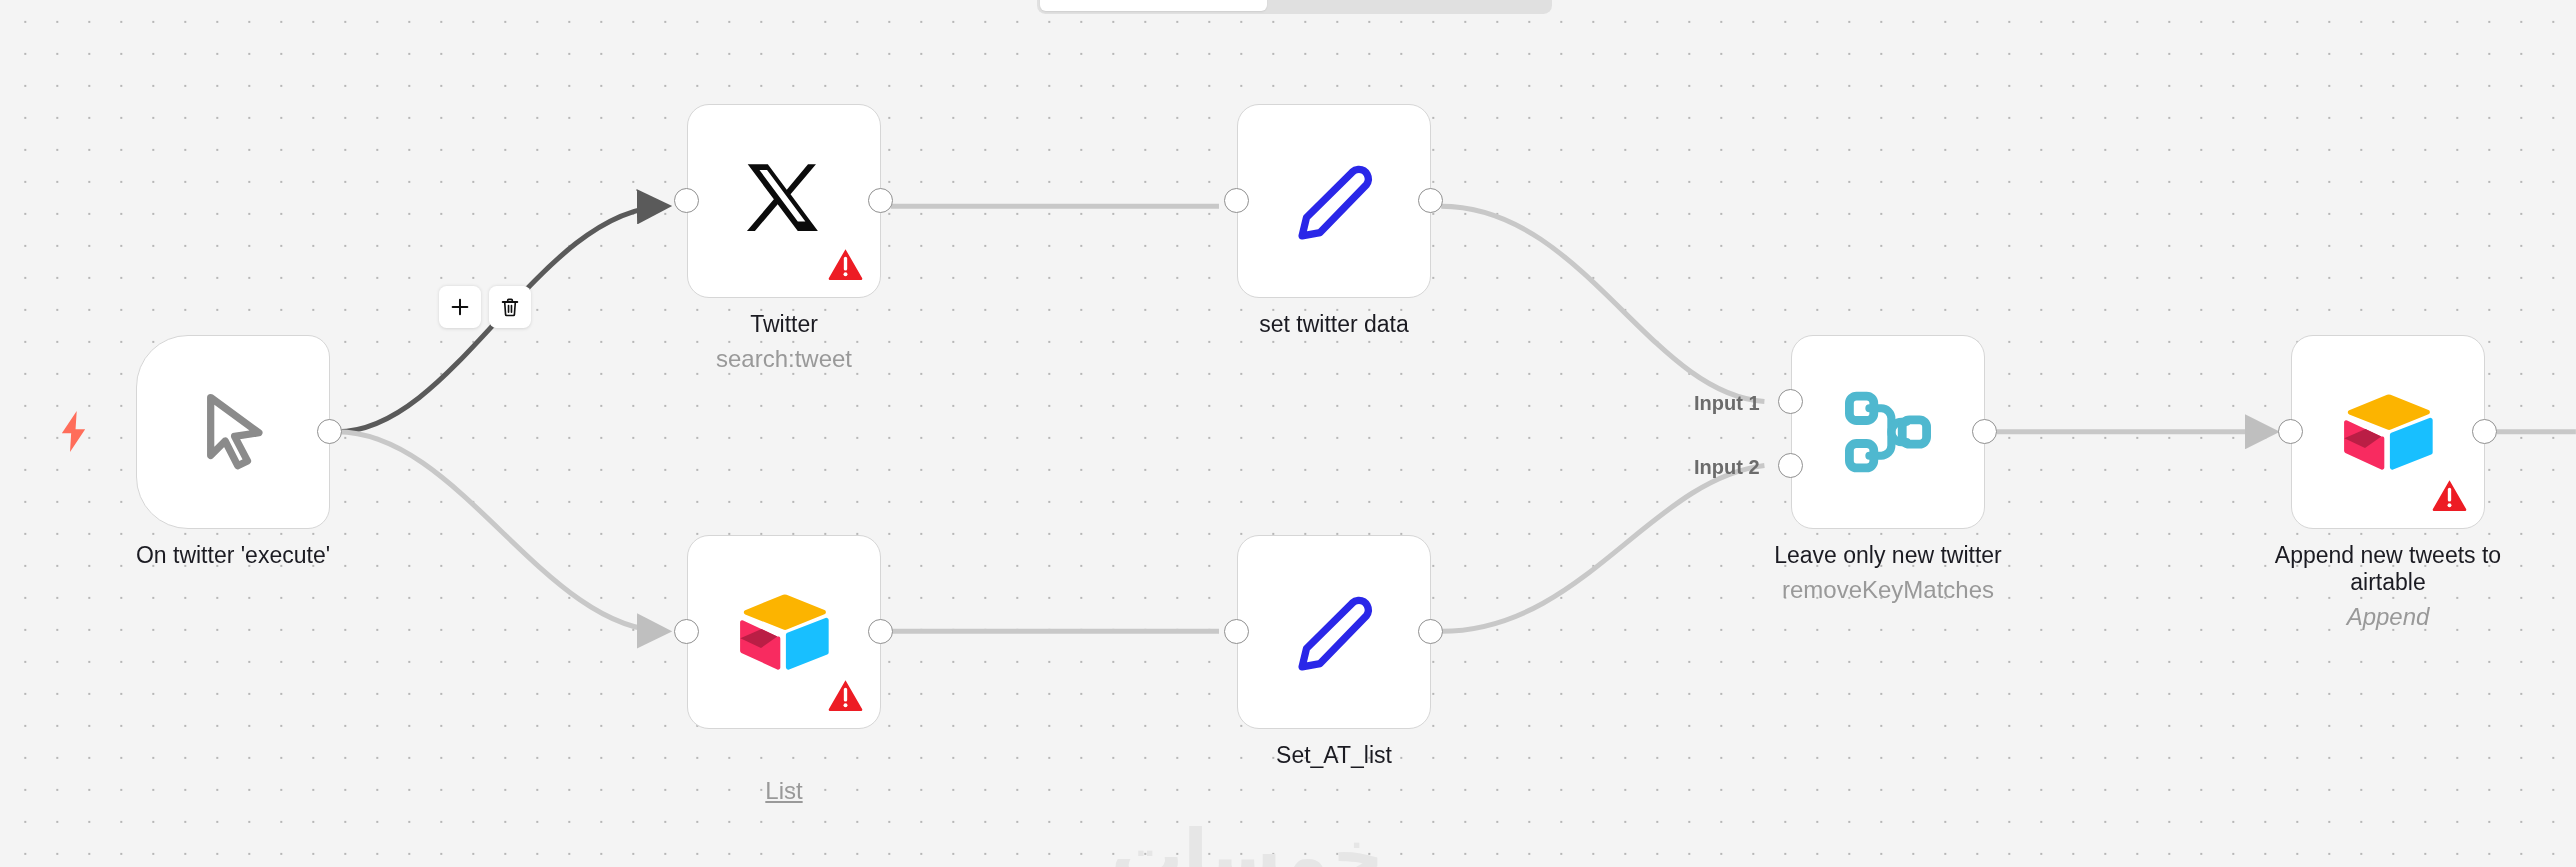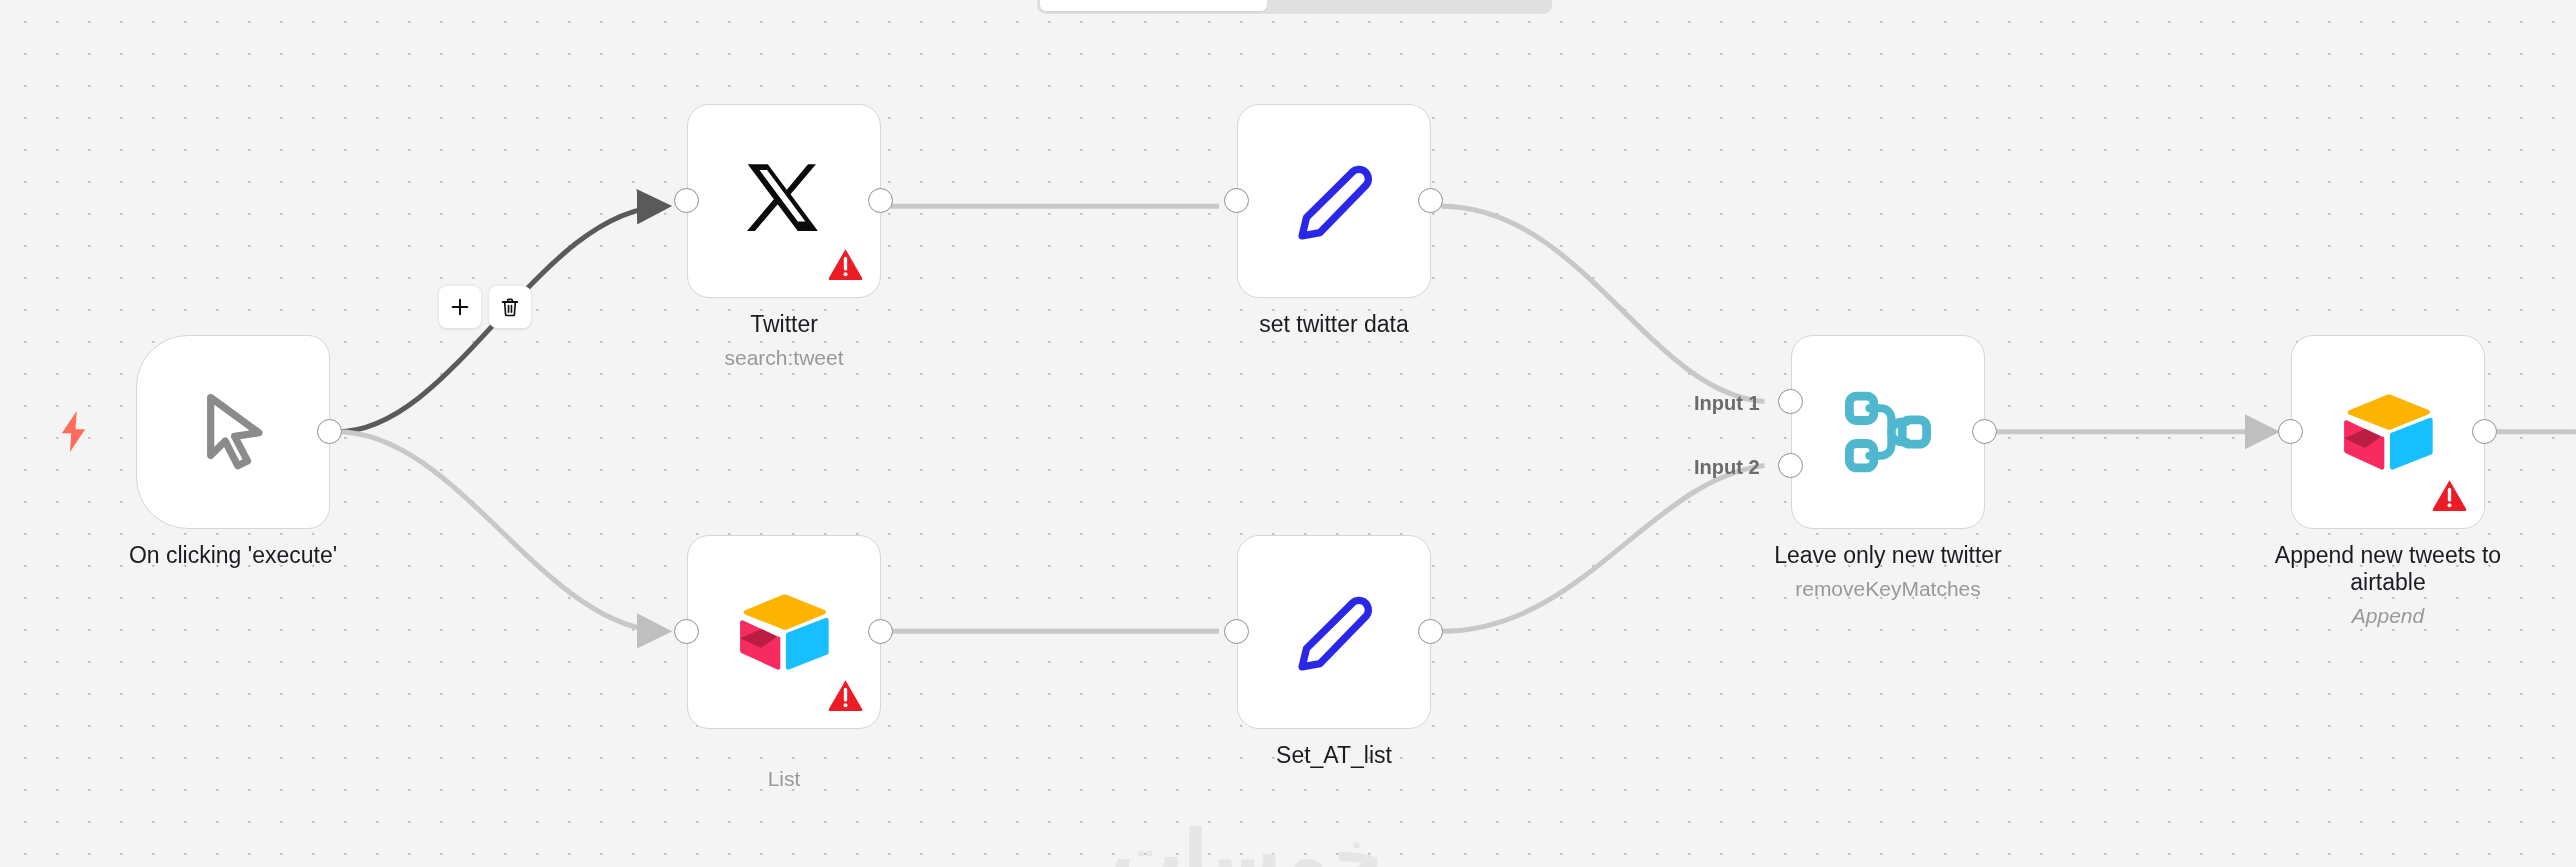--- a/index.html
+++ b/index.html
@@ -57,21 +57,21 @@
   }
   .node .caption{
     position:absolute;left:50%;transform:translateX(-50%);
     top:207px;width:354px;text-align:center;
     font-size:23px;color:#1b1b22;line-height:1.17;
     white-space:pre-line;
   }
   .node .subcaption{
     position:absolute;left:50%;transform:translateX(-50%);
     width:354px;text-align:center;
-    font-size:21px;color:#999;line-height:1.2;
+    font-size:24px;color:#999;line-height:1.2;
   }
   .node .warn{
     position:absolute;right:17px;bottom:17px;width:35px;height:32px;
   }
 
   
   .ep{
     position:absolute;width:25px;height:25px;border-radius:50%;
     background:#ffffff;border:1.3px solid #909090;box-sizing:border-box;
     z-index:8;
@@ -159,21 +159,21 @@
       <path d="M14.2 1 L4 16.2 h6.4 L9.6 29 L20 13.4 h-6.6 z" fill="#ff6d5a"></path>
     </svg>
   </div>
   <div class="node trigger" style="left:136px;top:335px;">
     <div class="box">
       <svg width="94" height="94" viewBox="0 0 24 24">
         <path d="M6.3 3.2 L18.6 12.2 L12.4 13.1 L15.7 19.4 L13.2 20.6 L10.0 14.3 L6.3 18.0 z" fill="none" stroke="#8b8b8b" stroke-width="1.85" stroke-linejoin="round" stroke-linecap="round"></path>
       </svg>
     </div>
     <div class="ep" style="left:181px;top:84px;"></div>
-    <div class="caption">On clicking 'execute'</div>
+    <div class="caption">On twitter 'execute'</div>
   </div>
 
   <div class="node" style="left:687px;top:104px;">
     <div class="box">
       <svg width="91" height="91" viewBox="0 0 24 24">
         <path d="M2.3 2.2 h5.3 l5.0 6.7 l5.6 -6.7 h2.1 l-6.7 7.9 l7.2 9.7 h-5.3 l-5.3 -7.1 l-6.0 7.1 h-2.1 l7.1 -8.4 z
                  M5.4 3.7 l10.1 13.6 h2.0 L7.4 3.7 z" fill="#0b0b0b"></path>
       </svg>
       <svg class="warn" viewBox="0 0 24 22">
         <path d="M12 0.8 L23.4 20.6 a1 1 0 0 1 -0.87 1.5 H1.47 a1 1 0 0 1 -0.87 -1.5 z" fill="#ed1c24"></path>
@@ -207,21 +207,21 @@
         <path d="M16.9 18.9 L10.1 15.7 L1.0 19.7 l8.9 4.2 z" fill="#ba1e45"></path>
       </svg>
       <svg class="warn" viewBox="0 0 24 22">
         <path d="M12 0.8 L23.4 20.6 a1 1 0 0 1 -0.87 1.5 H1.47 a1 1 0 0 1 -0.87 -1.5 z" fill="#ed1c24"></path>
         <path d="M12 7.2 V14.4" stroke="#ffffff" stroke-width="2.3" stroke-linecap="round"></path>
         <circle cx="12" cy="18.0" r="1.35" fill="#ffffff"></circle>
       </svg>
     </div>
     <div class="ep" style="left:-12.6px;top:84px;"></div>
     <div class="ep" style="left:181px;top:84px;"></div>
-    <div class="subcaption" style="top:231px;">List</div>
+    <div class="subcaption" style="top:242px;text-decoration:underline;">List</div>
   </div>
 
   <div class="node" style="left:1237px;top:535px;">
     <div class="box">
       <svg width="88" height="88" viewBox="0 0 24 24">
         <path d="M18.6 3.4 a2.6 2.6 0 0 1 2.2 4.2 L8.2 20.6 L3.3 21.5 L4.5 16.5 L17.0 4.1 a2.6 2.6 0 0 1 1.6 -0.7 z" fill="none" stroke="#2a27e8" stroke-width="2.0" stroke-linejoin="round"></path>
       </svg>
     </div>
     <div class="ep" style="left:-12.6px;top:84px;"></div>
     <div class="ep" style="left:181px;top:84px;"></div>

